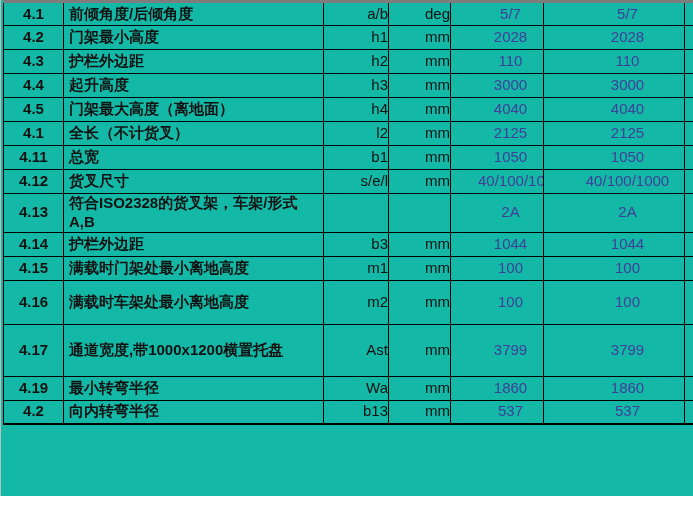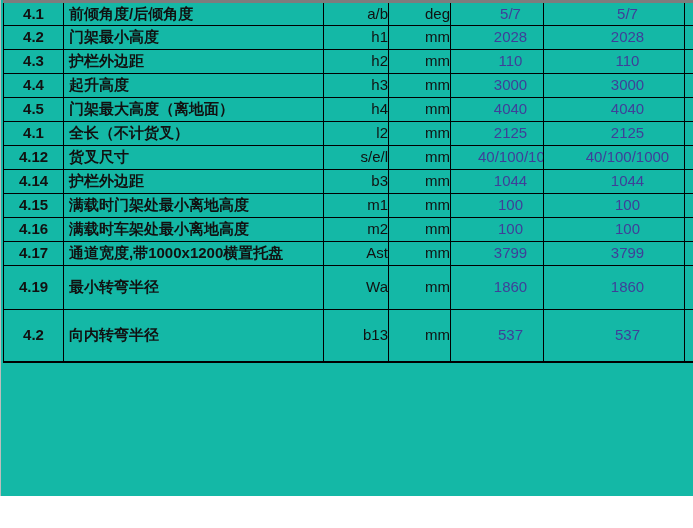--- a/index.html
+++ b/index.html
@@ -144,29 +144,47 @@
         <tr>
       <td class="no">4.1</td>
       <td class="desc">全长（不计货叉）</td>
       <td class="sym">l2</td>
       <td class="unit">mm</td>
       <td class="val">2125</td>
       <td class="val">2125</td>
       <td class="sliver"></td>
     </tr>
         <tr>
+      <td class="no">4.11</td>
+      <td class="desc">总宽</td>
+      <td class="sym">b1</td>
+      <td class="unit">mm</td>
+      <td class="val">1050</td>
+      <td class="val">1050</td>
+      <td class="sliver"></td>
+    </tr>
+        <tr>
       <td class="no">4.12</td>
       <td class="desc">货叉尺寸</td>
       <td class="sym">s/e/l</td>
       <td class="unit">mm</td>
       <td class="val">40/100/1000</td>
       <td class="val">40/100/1000</td>
       <td class="sliver"></td>
     </tr>
         <tr>
+      <td class="no">4.13</td>
+      <td class="desc">符合ISO2328的货叉架，车架/形式A,B</td>
+      <td class="sym"></td>
+      <td class="unit"></td>
+      <td class="val">2A</td>
+      <td class="val">2A</td>
+      <td class="sliver"></td>
+    </tr>
+        <tr>
       <td class="no">4.14</td>
       <td class="desc">护栏外边距</td>
       <td class="sym">b3</td>
       <td class="unit">mm</td>
       <td class="val">1044</td>
       <td class="val">1044</td>
       <td class="sliver"></td>
     </tr>
         <tr>
       <td class="no">4.15</td>

